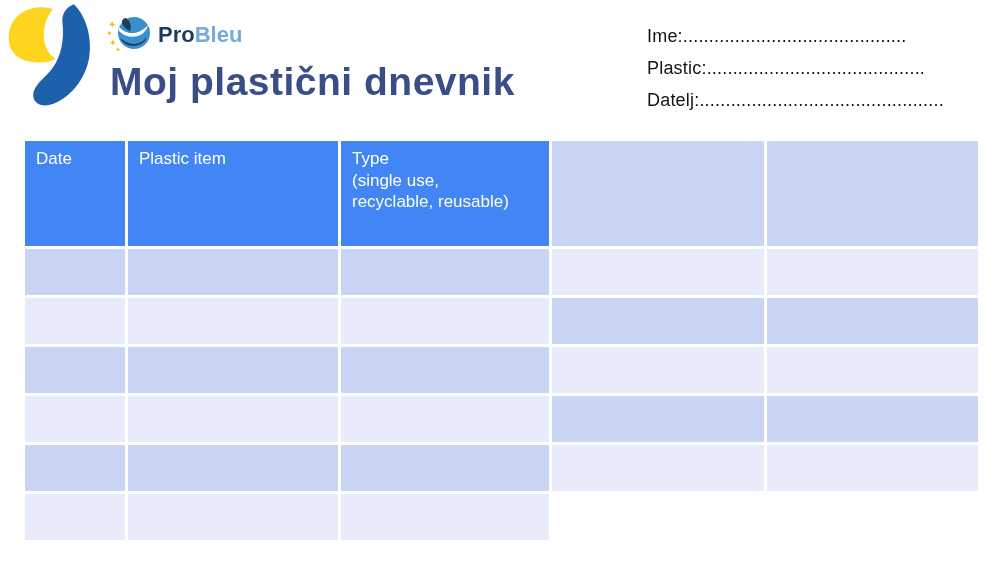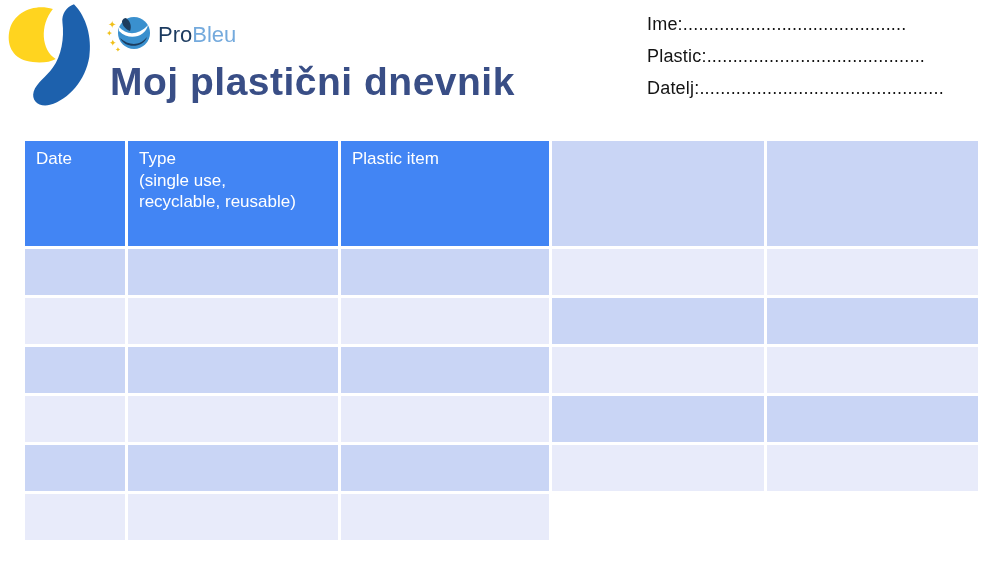--- a/index.html
+++ b/index.html
@@ -15,31 +15,31 @@
   
   .corner-logo { position: absolute; left: 4px; top: 2px; }
   
   .brand { position: absolute; left: 108px; top: 13px; width: 160px; height: 42px; }
   .brand .globe { position: absolute; left: 9px; top: 3px; }
   .brand .star { position: absolute; color: #F0C019; line-height: 1; }
   .brand .s1 { left: 0px;  top: 7px;  font-size: 10px; }
   .brand .s2 { left: -2px; top: 17px; font-size: 8px; }
   .brand .s3 { left: 1px;  top: 26px; font-size: 9px; }
   .brand .s4 { left: 7px;  top: 33px; font-size: 7px; }
-  .brand-text { position: absolute; left: 50px; top: 9px; font-size: 22px; font-weight: normal; letter-spacing: 0px; }
+  .brand-text { position: absolute; left: 50px; top: 9px; font-size: 22px; font-weight: bold; letter-spacing: 0px; }
   .brand-pro  { color: #1B3A5F; }
   .brand-bleu { color: #74AADD; }
   
   .title {
     position: absolute; left: 110px; top: 60px;
     font-size: 39px; font-weight: bold; color: #394E86;
     letter-spacing: 0.5px; white-space: nowrap;
   }
   
-  .fields { position: absolute; left: 647px; top: 8px; font-size: 18px; color: #141414; }
+  .fields { position: absolute; left: 647px; top: 20px; font-size: 18px; color: #141414; }
   .field-line { line-height: 32px; white-space: nowrap; letter-spacing: 0.2px; }
   
   .log-table {
     position: absolute; left: 25px; top: 141px;
     display: grid;
     grid-template-columns: 100px 210px 208px 212px 211px;
     grid-template-rows: 105px repeat(6, 46px);
     gap: 3px;
   }
   .hdr {
@@ -80,24 +80,24 @@
   <div class="title">Moj plastični dnevnik</div>
 
   <div class="fields">
     <div class="field-line"><span>Ime:</span><span>...........................................</span></div>
     <div class="field-line"><span>Plastic:</span><span>..........................................</span></div>
     <div class="field-line"><span>Datelj:</span><span>...............................................</span></div>
   </div>
 
   <div class="log-table">
     <div class="hdr">Date</div>
+    <div class="hdr">Plastic item</div>
     <div class="hdr">Type
 (single use,
 recyclable, reusable)</div>
-    <div class="hdr">Plastic item</div>
 
   <div class="cell cell-dark"></div>
       <div class="cell cell-dark"></div>
       <div class="cell cell-dark"></div>
       <div class="cell cell-dark"></div>
       <div class="cell cell-dark"></div>
       <div class="cell cell-light"></div>
       <div class="cell cell-light"></div>
       <div class="cell cell-light"></div>
       <div class="cell cell-light"></div>

